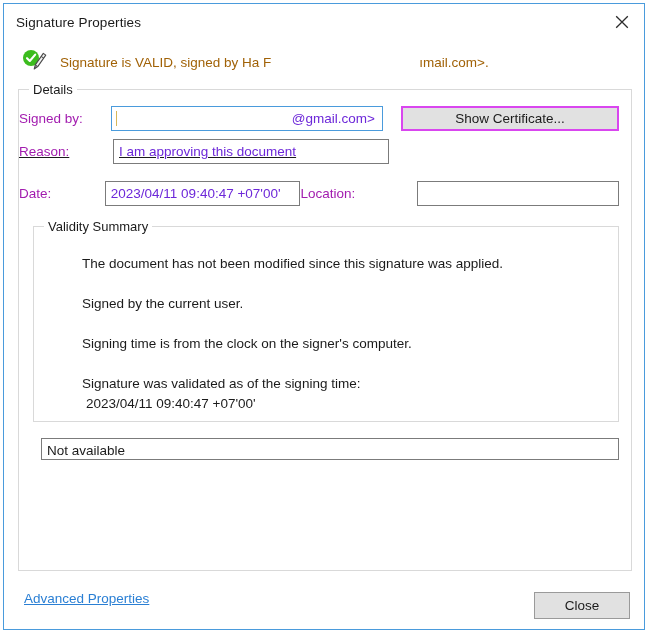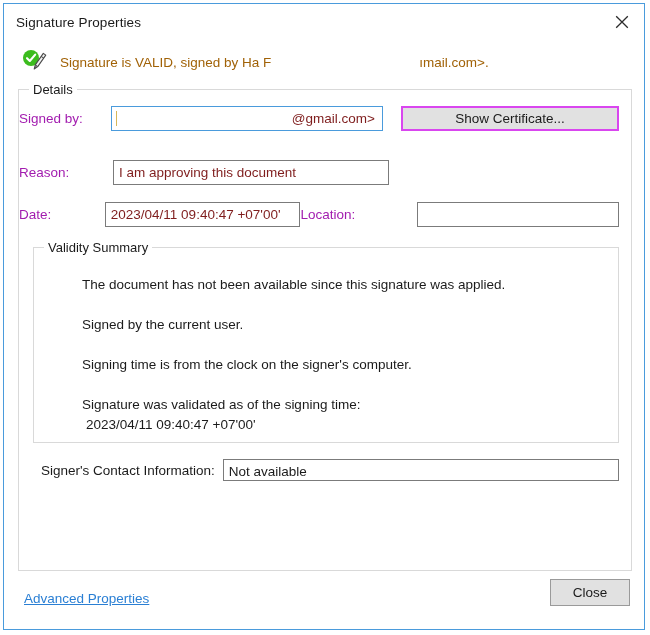--- a/index.html
+++ b/index.html
@@ -121,21 +121,21 @@
     padding-right: 8px;
     white-space: nowrap;
   }
   .textbox {
     box-sizing: border-box;
     height: 25px;
     border: 1px solid #7b7b7b;
     background: #ffffff;
     font-family: "Liberation Sans", sans-serif;
     font-size: 13.5px;
-    color: #7f1d1d;
+    color: #6d28d9;
     padding: 0 5px;
     line-height: 23px;
     white-space: nowrap;
     overflow: hidden;
   }
   .textbox.focused {
     border: 1px solid #4a9bdc;
   }
 
   
@@ -166,21 +166,21 @@
     border: 2px solid #d946ef;
     font-family: "Liberation Sans", sans-serif;
     font-size: 13.5px;
     color: #1b1b1b;
     text-align: center;
     line-height: 21px;
     cursor: default;
   }
 
   
-  #row-reason { margin-top: 29px; }
+  #row-reason { margin-top: 8px; text-decoration: underline; }
   #reason-label { width: 86px; }
   #reason-box { width: 276px; }
 
   
   #row-date { margin-top: 17px; }
   #date-label { width: 86px; }
   #date-box { width: 215px; }
   #location-label { width: 120px; }
   #location-box { width: 222px; }
 
@@ -239,22 +239,22 @@
     left: 20px;
     top: 20px;
     font-size: 13.5px;
     color: #2a7fd4;
     text-decoration: underline;
     cursor: default;
   }
   #close-btn {
     position: absolute;
     right: 14px;
-    top: 8px;
-    width: 80px;
+    top: 21px;
+    width: 96px;
     height: 27px;
     box-sizing: border-box;
     background: #e1e1e1;
     border: 1px solid #9a9a9a;
     font-family: "Liberation Sans", sans-serif;
     font-size: 13.5px;
     color: #1b1b1b;
     text-align: center;
     line-height: 25px;
     cursor: default;
@@ -309,29 +309,28 @@
 
     <div class="field-row" id="row-date">
       <div class="field-label" id="date-label">Date:</div>
       <div class="textbox" id="date-box">2023/04/11 09:40:47 +07'00'</div>
       <div class="field-label" id="location-label">Location:</div>
       <div class="textbox" id="location-box"></div>
     </div>
 
     <div class="groupbox" id="validity-group">
       <div class="gb-legend">Validity Summary</div>
-      <div class="validity-line" id="validity-line-0">The document has not been available since this signature was applied.</div>
+      <div class="validity-line" id="validity-line-0">The document has not been modified since this signature was applied.</div>
       <div class="validity-line">Signed by the current user.</div>
       <div class="validity-line">Signing time is from the clock on the signer's computer.</div>
       <div class="validity-line">Signature was validated as of the signing time:</div>
       <div class="validity-sub">2023/04/11 09:40:47 +07'00'</div>
     </div>
 
     <div id="row-contact">
-      <div id="contact-label">Signer's Contact Information:</div>
       <div id="contact-box">Not available</div>
     </div>
   </div>
 
   <div class="footer">
     <div id="advanced-properties">Advanced Properties</div>
     <div id="close-btn">Close</div>
   </div>
 
 </div>

